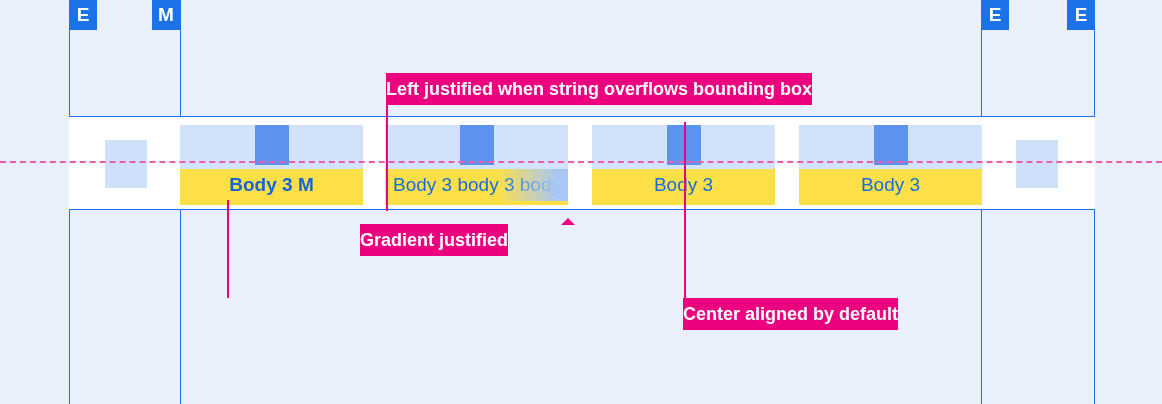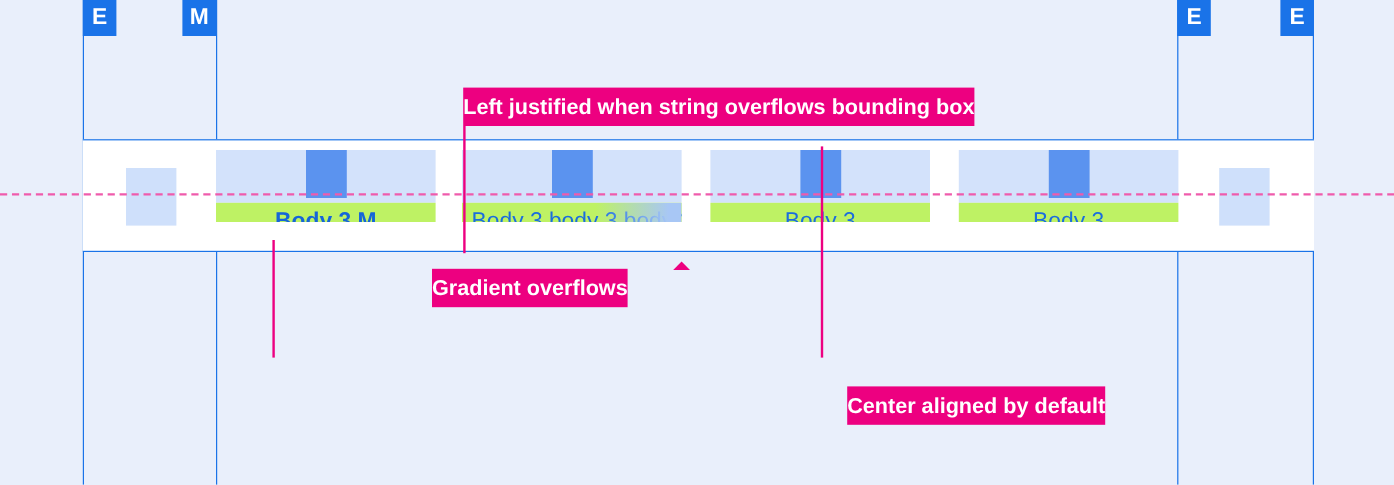--- a/index.html
+++ b/index.html
@@ -82,22 +82,22 @@
     position: absolute;
     top: 0;
     left: 50%;
     transform: translateX(-50%);
     width: 34px;
     height: 40px;
     background: #5b93ef;
   }
   .tab .label-zone {
     position: relative;
-    height: 16px;
-    background: #bef264;
+    height: 36px;
+    background: #fde047;
     width: 100%;
     overflow: hidden;
   }
   .tab .label {
     position: absolute;
     top: 0;
     left: 0;
     right: 0;
     line-height: 32px;
     font-size: 19px;
@@ -224,19 +224,19 @@
   <div id="centerline"></div>
 
   <div class="leader" style="left:386px; top:105px; height:106px;"></div>
   <div class="leader" style="left:227px; top:200px; height:98px;"></div>
   <div class="leader" style="left:684px; top:122px; height:176px;"></div>
 
   <div class="note" style="left:386px; top:73px;">Left justified when string overflows bounding box</div>
 
   <div class="note" style="left:360px; top:224px;">
     <span class="nub" style="left:201px;"></span>
-    <span>Gradient overflows</span>
-  </div>
-
-
-  <div class="note" style="left:706px; top:298px;margin-top:24px;">Center aligned by default</div>
+    <span>Gradient justified</span>
+  </div>
+
+
+  <div class="note" style="left:683px; top:298px;">Center aligned by default</div>
 
 </div>
 
 </body></html>

